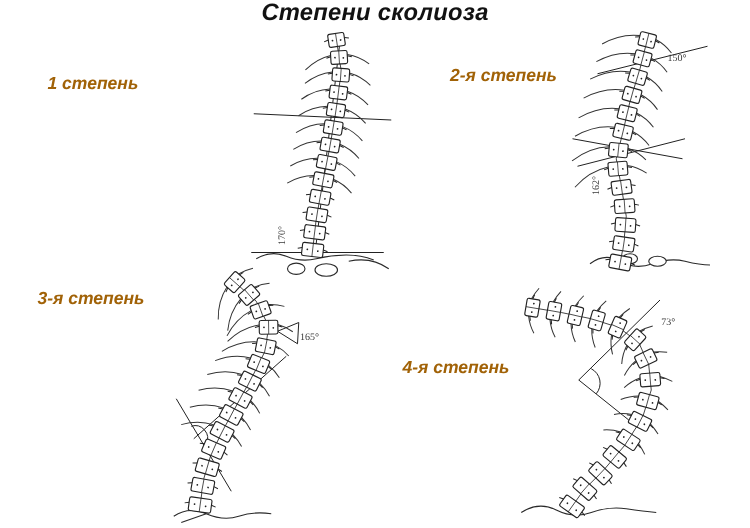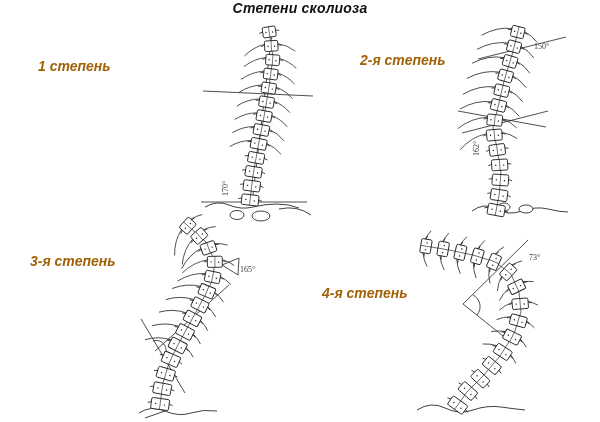--- a/index.html
+++ b/index.html
@@ -1,23 +1,23 @@
 <!DOCTYPE html>
 <html><head>
 <meta charset="utf-8">
 <style>
   html,body{margin:0;padding:0;background:#fff;}
   .page{position:relative;width:600px;height:422px;background:#ffffff;overflow:hidden;
         font-family:"Liberation Sans",sans-serif;color:#111;}
   .title{position:absolute;left:0;top:0;width:100%;margin:0;text-align:center;
-         font-size:14px;font-weight:bold;font-style:italic;letter-spacing:.2px;color:#121212;}
+         font-size:19px;font-weight:bold;font-style:italic;letter-spacing:.2px;color:#121212;}
   .panel-label{position:absolute;font-size:14px;font-weight:bold;font-style:italic;color:#a16207;}
   #lbl1{left:38px;top:58px;}
   #lbl2{left:360px;top:52px;text-align:right;}
-  #lbl3{left:30px;top:230px;margin-top:23px;}
+  #lbl3{left:30px;top:230px;}
   #lbl4{left:322px;top:237px;margin-top:48px;}
   svg.spine{position:absolute;overflow:visible;}
   #spine1{left:195px;top:25px;}
   #spine2{left:430px;top:25px;}
   #spine3{left:125px;top:213px;}
   #spine4{left:395px;top:218px;}
   .angle-text{font-family:"Liberation Serif",serif;font-size:8px;fill:#3a3a3a;}
   .mline{stroke:#222;stroke-width:.8;fill:none;}
   .ground{stroke:#2a2a2a;stroke-width:.9;fill:none;}
   .blob{fill:#fff;stroke:#2a2a2a;stroke-width:.9;}

